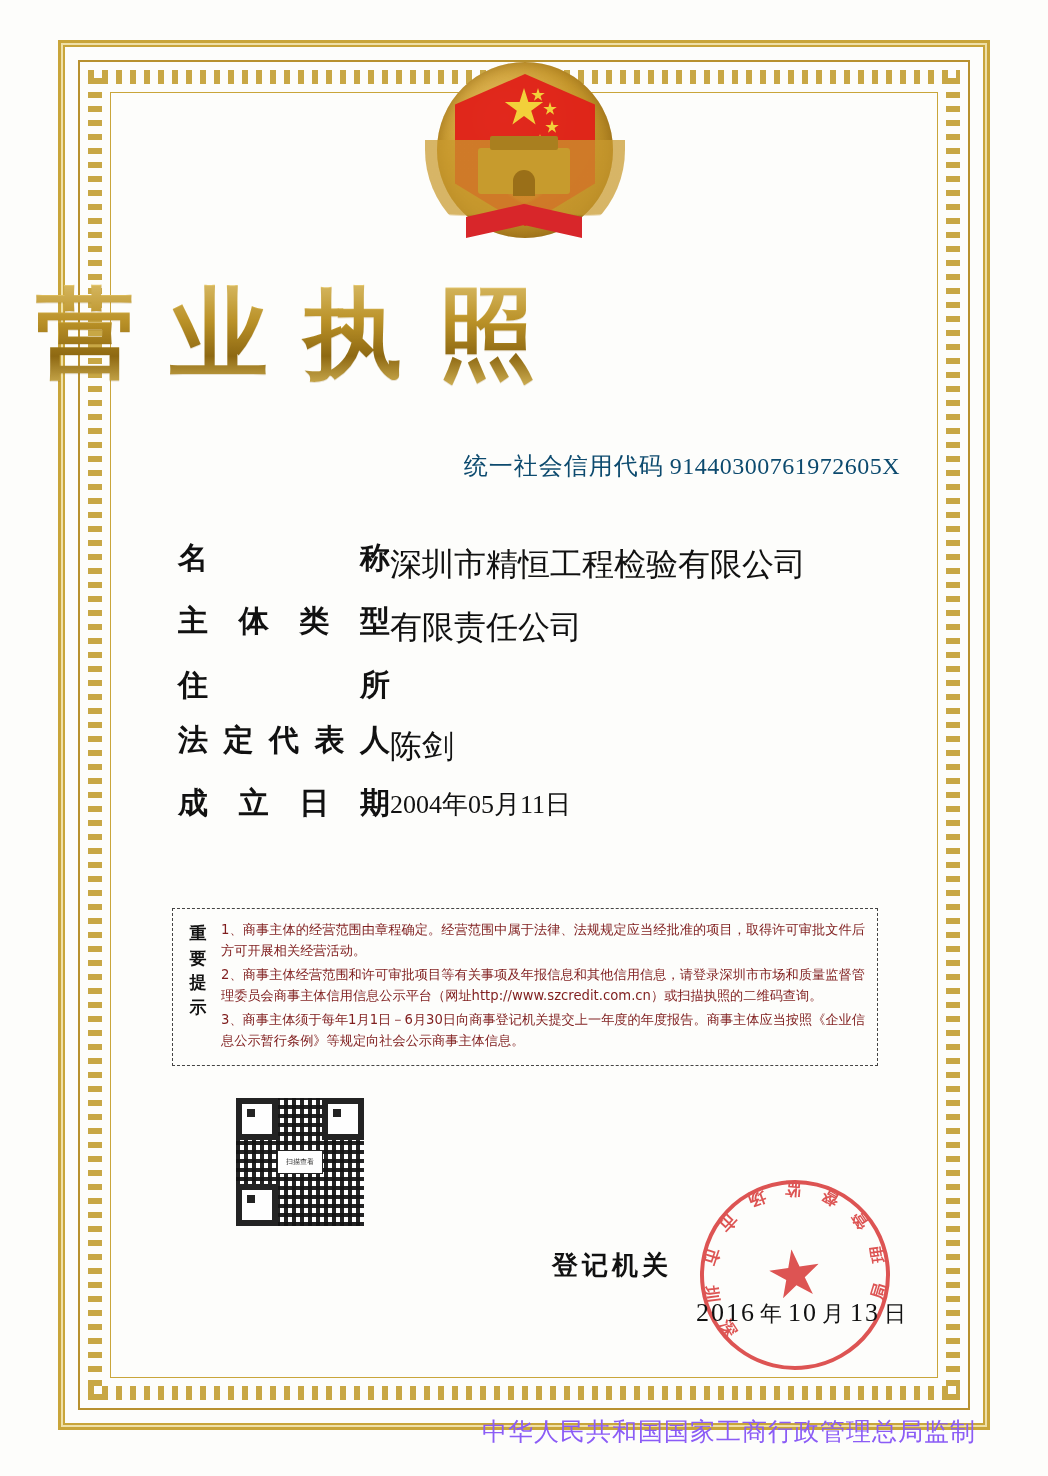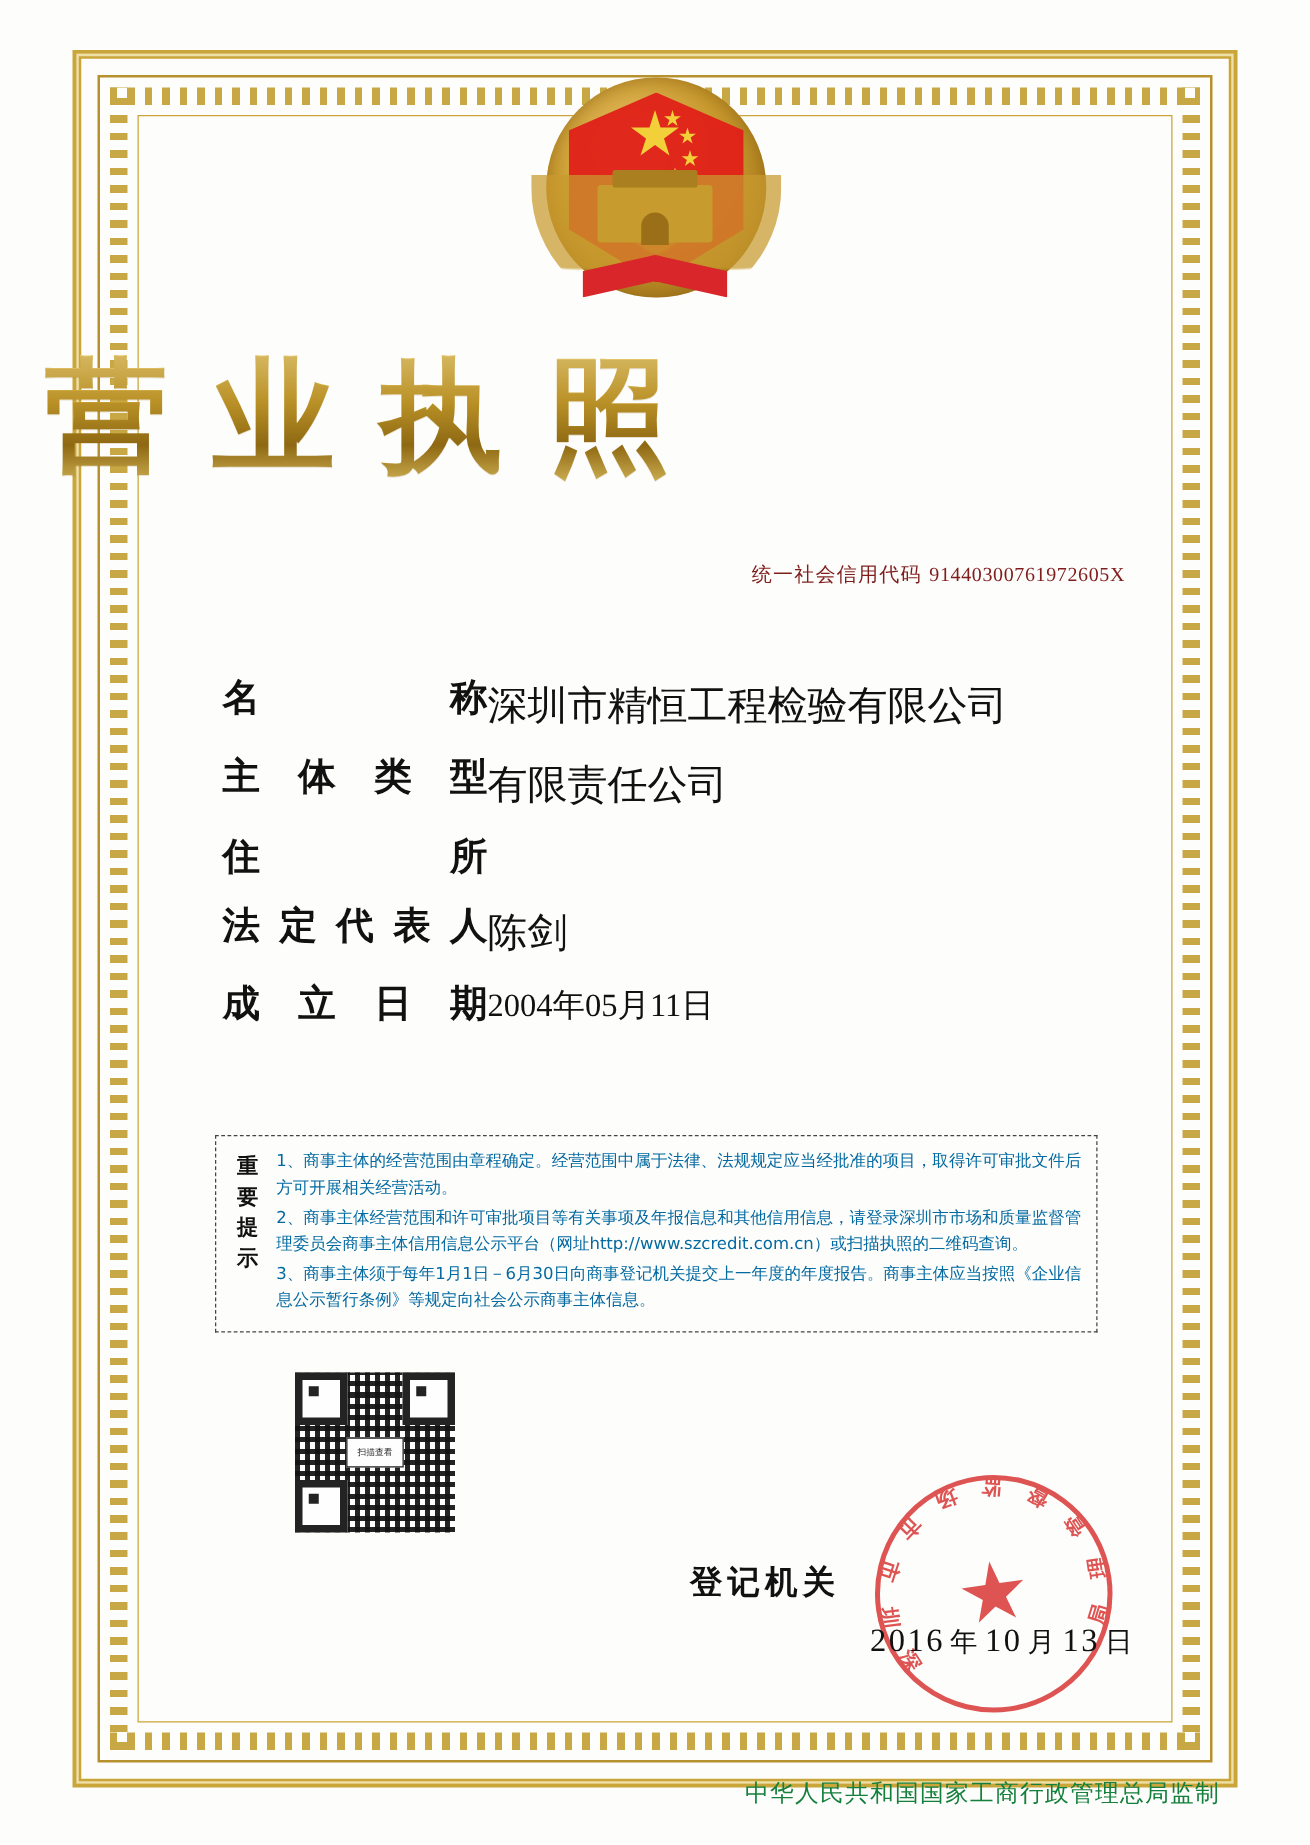--- a/index.html
+++ b/index.html
@@ -185,22 +185,22 @@
     background-clip: text;
     color: transparent;
     text-shadow: 0 1px 0 rgba(140,100,20,.18);
   }
 
   
   .credit-line {
     position: absolute;
     right: 148px;
     top: 450px;
-    font-size: 16px;
-    color: #7f1d1d;
+    font-size: 24px;
+    color: #0c4a6e;
     letter-spacing: 1px;
     white-space: nowrap;
     font-family: "DejaVu Sans", "Liberation Sans", sans-serif;
     text-align: center;
   }
   .credit-line .code {
     font-family: "Liberation Serif", serif;
     letter-spacing: 0.5px;
     margin-left: 6px;
   }
@@ -262,21 +262,21 @@
     font-size: 17px;
     line-height: 1.45;
     color: #111;
     text-align: center;
     padding-top: 2px;
   }
   .notice-body {
     flex: 1;
     font-size: 13.2px;
     line-height: 1.62;
-    color: #0369a1;
+    color: #7f1d1d;
     font-family: "DejaVu Sans", "Liberation Sans", sans-serif;
     text-align: justify;
   }
   .notice-body p { margin: 0 0 2px 0; }
 
   
   .qr {
     position: absolute;
     left: 236px;
     top: 1098px;
@@ -388,22 +388,22 @@
     font-size: 22px;
     padding: 0 4px;
   }
 
   
   .footer {
     position: absolute;
     right: 72px;
     bottom: 28px;
     font-family: "DejaVu Sans", "Liberation Sans", sans-serif;
-    font-size: 19px;
-    color: #15803d;
+    font-size: 25px;
+    color: #8b5cf6;
     letter-spacing: 1px;
   }
 </style>
 </head>
 <body>
 
 <div class="page">
 
   <div class="frame-outer"></div>
   <div class="frame-mid"></div>

